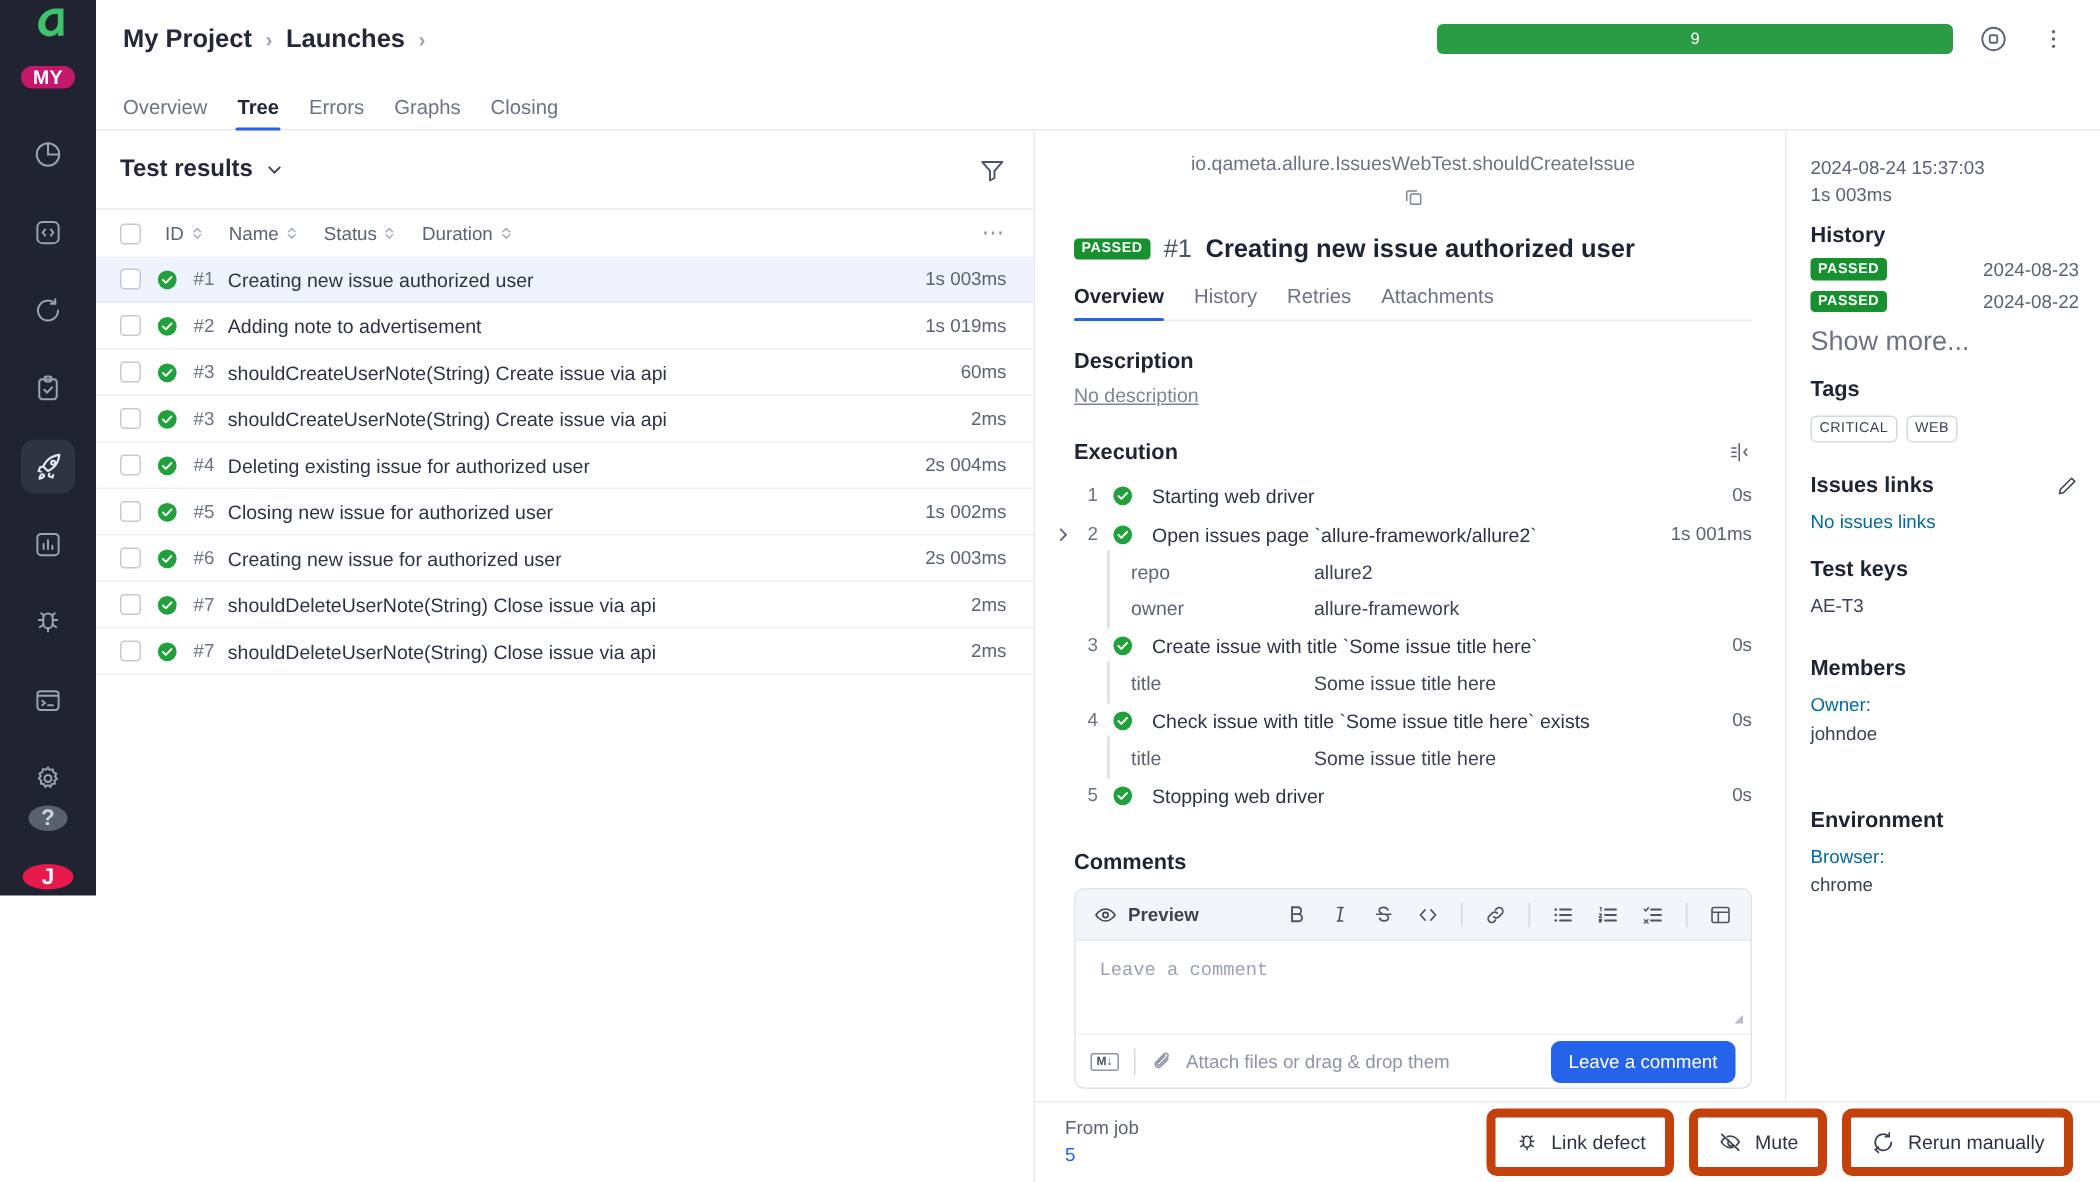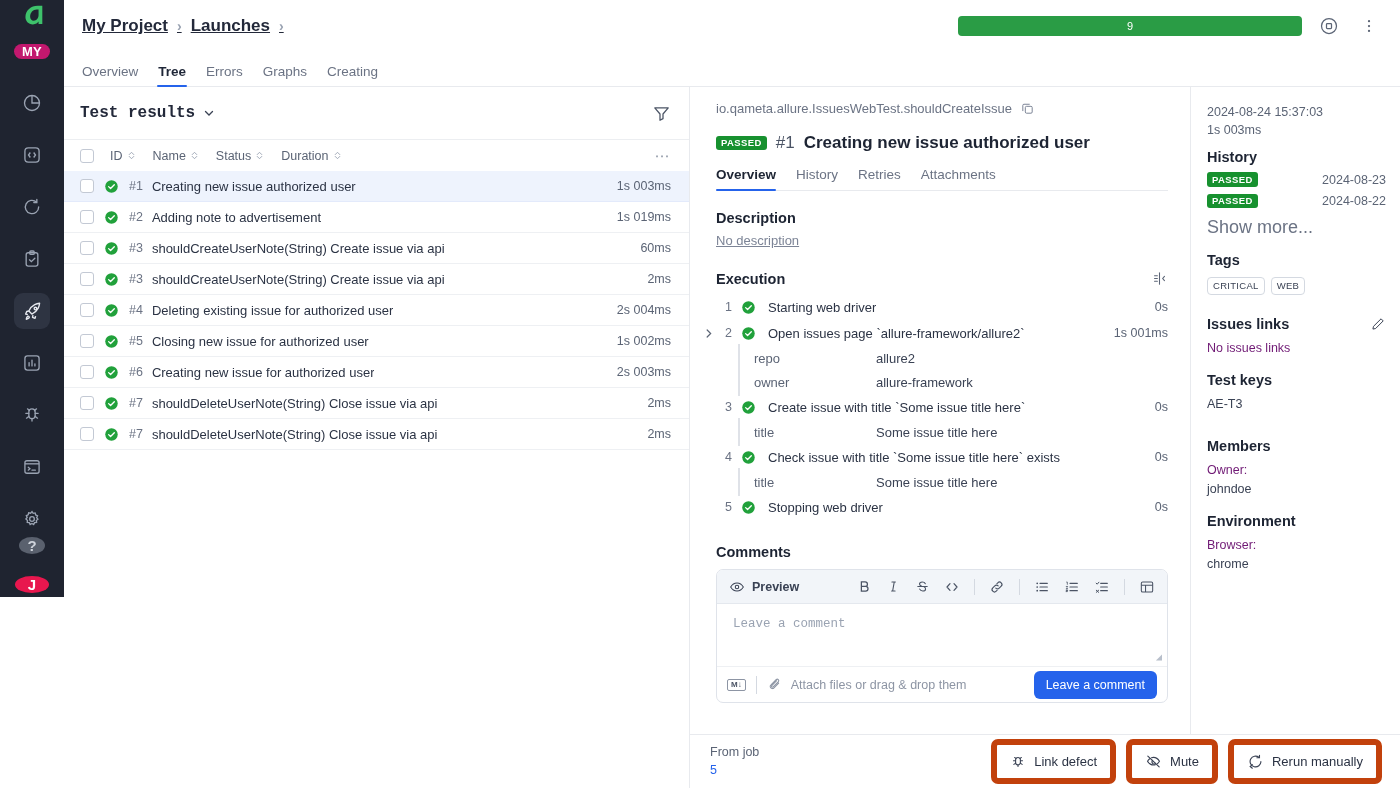--- a/index.html
+++ b/index.html
@@ -41,21 +41,21 @@
     width: 34px; height: 34px; border-radius: 50%; background: #e8174e; color: #fff;
     font-size: 15px; font-weight: 600; display: flex; align-items: center; justify-content: center;
     margin-bottom: 18px; cursor: pointer;
   }
 
   
   .main { flex: 1 1 auto; display: flex; flex-direction: column; min-width: 0; background:#fff; }
 
   
   .header { height: 52px; display: flex; align-items: center; padding: 0 18px 0 18px; flex: 0 0 52px; }
-  .crumbs { display: flex; align-items: center; gap: 9px; font-size: 17px; font-weight: 700; color: #23293a; text-decoration: underline; }
+  .crumbs { display: flex; align-items: center; gap: 9px; font-size: 17px; font-weight: 700; color: #23293a; }
   .crumb { cursor: pointer; white-space: nowrap; }
   .crumb.last { cursor: default; }
   .crumb-sep { color: #9aa3b2; font-size: 14px; display:flex; align-items:center; }
   .header-right { margin-left: auto; display: flex; align-items: center; gap: 14px; }
   .progress {
     width: 344px; height: 20px; border-radius: 4px; background: #2a9c45;
     color: #fff; font-size: 11px; display: flex; align-items: center; justify-content: center;
     cursor: pointer; font-weight: 400;
   }
   .hdr-icon { width: 26px; height: 26px; display:flex; align-items:center; justify-content:center; color:#5b6475; cursor:pointer; }
@@ -66,21 +66,21 @@
   .tab.active { color: #1f2738; font-weight: 700; }
   .tab.active::after {
     content: ''; position: absolute; left: -1px; right: -1px; bottom: -1px; height: 2.5px; background: #2563eb; border-radius: 2px;
   }
 
   
   .body { flex: 1 1 auto; display: flex; min-height: 0; border-top: 1px solid #e8eaee; }
 
   
   .listpane { width: 626px; flex: 0 0 626px; display: flex; flex-direction: column; border-right: 1px solid #e8eaee; min-width: 0; }
-  .list-head { height: 52px; display: flex; align-items: center; padding: 0 18px 0 16px; flex: 0 0 52px; font-family: Liberation Mono, monospace; }
+  .list-head { height: 52px; display: flex; align-items: center; padding: 0 18px 0 16px; flex: 0 0 52px; }
   .list-title { font-size: 16px; font-weight: 700; color: #23293a; }
   .chevron-sm { margin-left: 7px; color: #3a4254; display:inline-flex; cursor:pointer; }
   .filter-icon { margin-left: auto; color: #4b5465; display:flex; cursor: pointer; }
   .list-colhead {
     height: 32px; display: flex; align-items: center; padding: 0 18px 0 16px;
     border-top: 1px solid #eceef1; font-size: 12.5px; color: #5b6475; gap: 0;
   }
   .cb {
     width: 14px; height: 14px; border: 1.4px solid #c3c9d4; border-radius: 3px; background:#fff;
     flex: 0 0 14px; cursor: pointer;
@@ -98,21 +98,21 @@
   .row .ok { margin-left: 10px; display:flex; flex: 0 0 16px; }
   .row .rid { margin-left: 9px; color: #6b7384; font-size: 12.5px; flex: 0 0 auto; }
   .row .rname { margin-left: 9px; white-space: nowrap; overflow: hidden; text-overflow: ellipsis; }
   .row .rdur { margin-left: auto; color: #5b6475; font-size: 12.5px; padding-left: 10px; white-space: nowrap; }
 
   
   .detail { flex: 1 1 auto; display: flex; flex-direction: column; min-width: 0; position: relative; }
   .detail-scroll { flex: 1 1 auto; display: flex; min-height: 0; overflow: hidden; }
   .detail-main { flex: 1 1 auto; padding: 14px 22px 0 26px; min-width: 0; overflow: hidden; }
 
-  .fqn { font-size: 13px; color: #6b7384; display: flex; align-items: center; gap: 8px; }
+  .fqn { font-size: 13px; color: #6b7384; display: flex; align-items: center; gap: 8px; flex-direction: column; }
   .copy-icon { color: #7c8496; display:flex; cursor: pointer; }
   .title-row { display: flex; align-items: center; gap: 9px; margin-top: 17px; }
   .badge-passed {
     background: #17912f; color: #fff; font-size: 9.5px; font-weight: 700; letter-spacing: .4px;
     padding: 2.5px 5px; border-radius: 3px; line-height: 1;
   }
   .t-num { font-size: 17px; color: #4b5465; font-weight: 400; }
   .t-name { font-size: 17px; font-weight: 700; color: #1d2433; }
 
   .subtabs { display: flex; gap: 20px; margin-top: 14px; border-bottom: 1px solid #e8eaee; }
@@ -160,21 +160,21 @@
   .meta-h { font-size: 14.5px; font-weight: 700; color: #1d2433; margin-top: 14px; }
   .meta-h.tight { margin-top: 10px; }
   .hist-row { display: flex; align-items: center; margin-top: 7px; }
   .hist-date { margin-left: auto; font-size: 12.5px; color: #5b6475; }
   .show-more { font-size: 18px; color: #6b7384; margin-top: 9px; cursor: pointer; }
   .tags { display: flex; gap: 6px; margin-top: 9px; }
   .tag { border: 1px solid #d4d9e1; border-radius: 4px; font-size: 9.5px; color: #3a4254; padding: 3px 5px; letter-spacing: .3px; line-height:1; }
   .meta-h-row { display: flex; align-items: center; margin-top: 21px; }
   .meta-h-row .meta-h { margin-top: 0; }
   .edit-icon { margin-left: auto; color: #3a4254; display:flex; cursor: pointer; }
-  .meta-val { font-size: 12.5px; color: #701a75; margin-top: 7px; line-height: 1.5; }
+  .meta-val { font-size: 12.5px; color: #0369a1; margin-top: 7px; line-height: 1.5; }
   .meta-val.dark { color: #3a4254; }
 
   
   .actionbar {
     height: 54px; flex: 0 0 54px; border-top: 1px solid #e8eaee; display: flex; align-items: center;
     padding: 0 18px 0 20px; background:#fff;
   }
   .fromjob { font-size: 12.5px; color: #5b6475; line-height: 1.4; }
   .fromjob .jl { color: #2563eb; cursor: pointer; }
   .act-btns { margin-left: auto; display: flex; gap: 10px; }
@@ -290,21 +290,21 @@
             </svg>
         </div>
       </div>
     </div>
 
     <div class="tabbar">
       <div class="tab">Overview</div>
       <div class="tab active">Tree</div>
       <div class="tab">Errors</div>
       <div class="tab">Graphs</div>
-      <div class="tab">Creating</div>
+      <div class="tab">Closing</div>
     </div>
 
     <div class="body">
 
       <section class="listpane">
         <div class="list-head">
           <span class="list-title">Test results</span>
           <span class="chevron-sm">
             <svg width="14" height="14" viewBox="0 0 24 24" fill="none" stroke="currentColor" stroke-width="2.2" stroke-linecap="round">
                 <path d="M6 9.5l6 6 6-6"></path>
@@ -712,21 +712,21 @@
             </div>
             <div class="meta-val">No issues links</div>
 
             <div class="meta-h">Test keys</div>
             <div class="meta-val dark">AE-T3</div>
 
             <div class="meta-h" style="margin-top:25px">Members</div>
             <div class="meta-val">Owner:</div>
             <div class="meta-val dark" style="margin-top:0">johndoe</div>
 
-            <div class="meta-h" style="margin-top:14px">Environment</div>
+            <div class="meta-h" style="margin-top:40px">Environment</div>
             <div class="meta-val">Browser:</div>
             <div class="meta-val dark" style="margin-top:0">chrome</div>
           </aside>
         </div>
 
         <div class="actionbar">
           <div class="fromjob">
             <div>From job</div>
             <div class="jl">5</div>
           </div>

